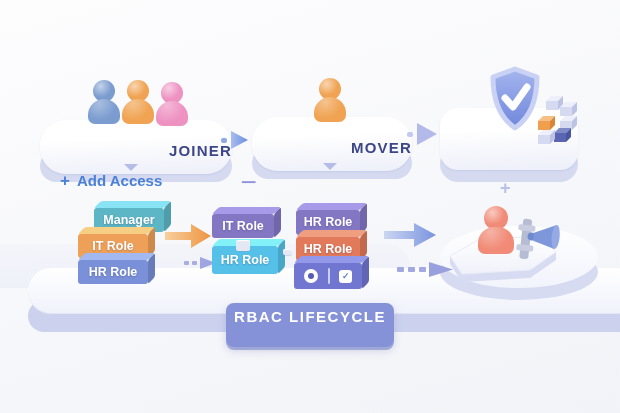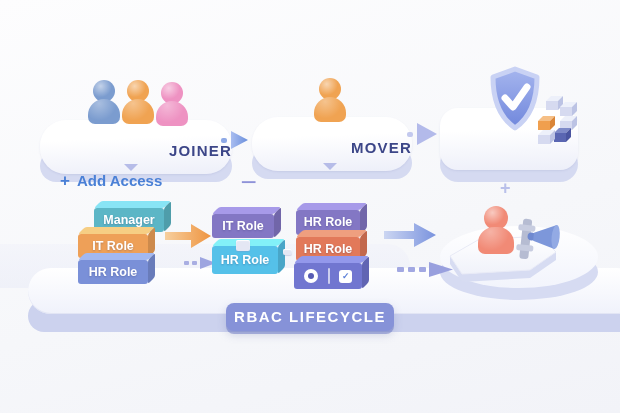--- a/index.html
+++ b/index.html
@@ -63,21 +63,21 @@
     border-radius:26px; background:#ccd2ee; }
   .band-top { position:absolute; left:28px; top:268px; width:612px; height:46px;
     border-radius:28px; background:linear-gradient(#ffffff,#f0f2fb);
     box-shadow:inset 0 -1px 0 #e2e5f4; }
   .back-strip { position:absolute; left:-20px; top:244px; width:430px; height:44px;
     border-radius:0 24px 24px 0; background:linear-gradient(#f1f2fa,#e8ebf7); opacity:.55; }
   .pedestal-side { position:absolute; left:440px; top:244px; width:158px; height:56px;
     border-radius:50%; background:#d6dbf2; }
   .pedestal-top { position:absolute; left:440px; top:226px; width:158px; height:62px;
     border-radius:50%; background:linear-gradient(#ffffff,#f2f4fc); }
-  .banner { position:absolute; left:226px; top:303px; width:168px; height:28px;
+  .banner { position:absolute; left:226px; top:303px; width:168px; height:44px;
     border-radius:8px; background:var(--c,#8692d8);
     box-shadow:0 3px 0 rgba(111,123,196,.55), 0 4px 8px rgba(100,110,170,.25);
     color:#fff; font-size:15px; font-weight:700; letter-spacing:1.5px;
     text-align:center; line-height:28px; }
   .connector { position:absolute; background:#e4e7f4; border-radius:2px;
     box-shadow:inset 0 1px 1px #fff, 0 1px 1px rgba(130,140,190,.3); }
 </style>
 </head>
 <body>
 

